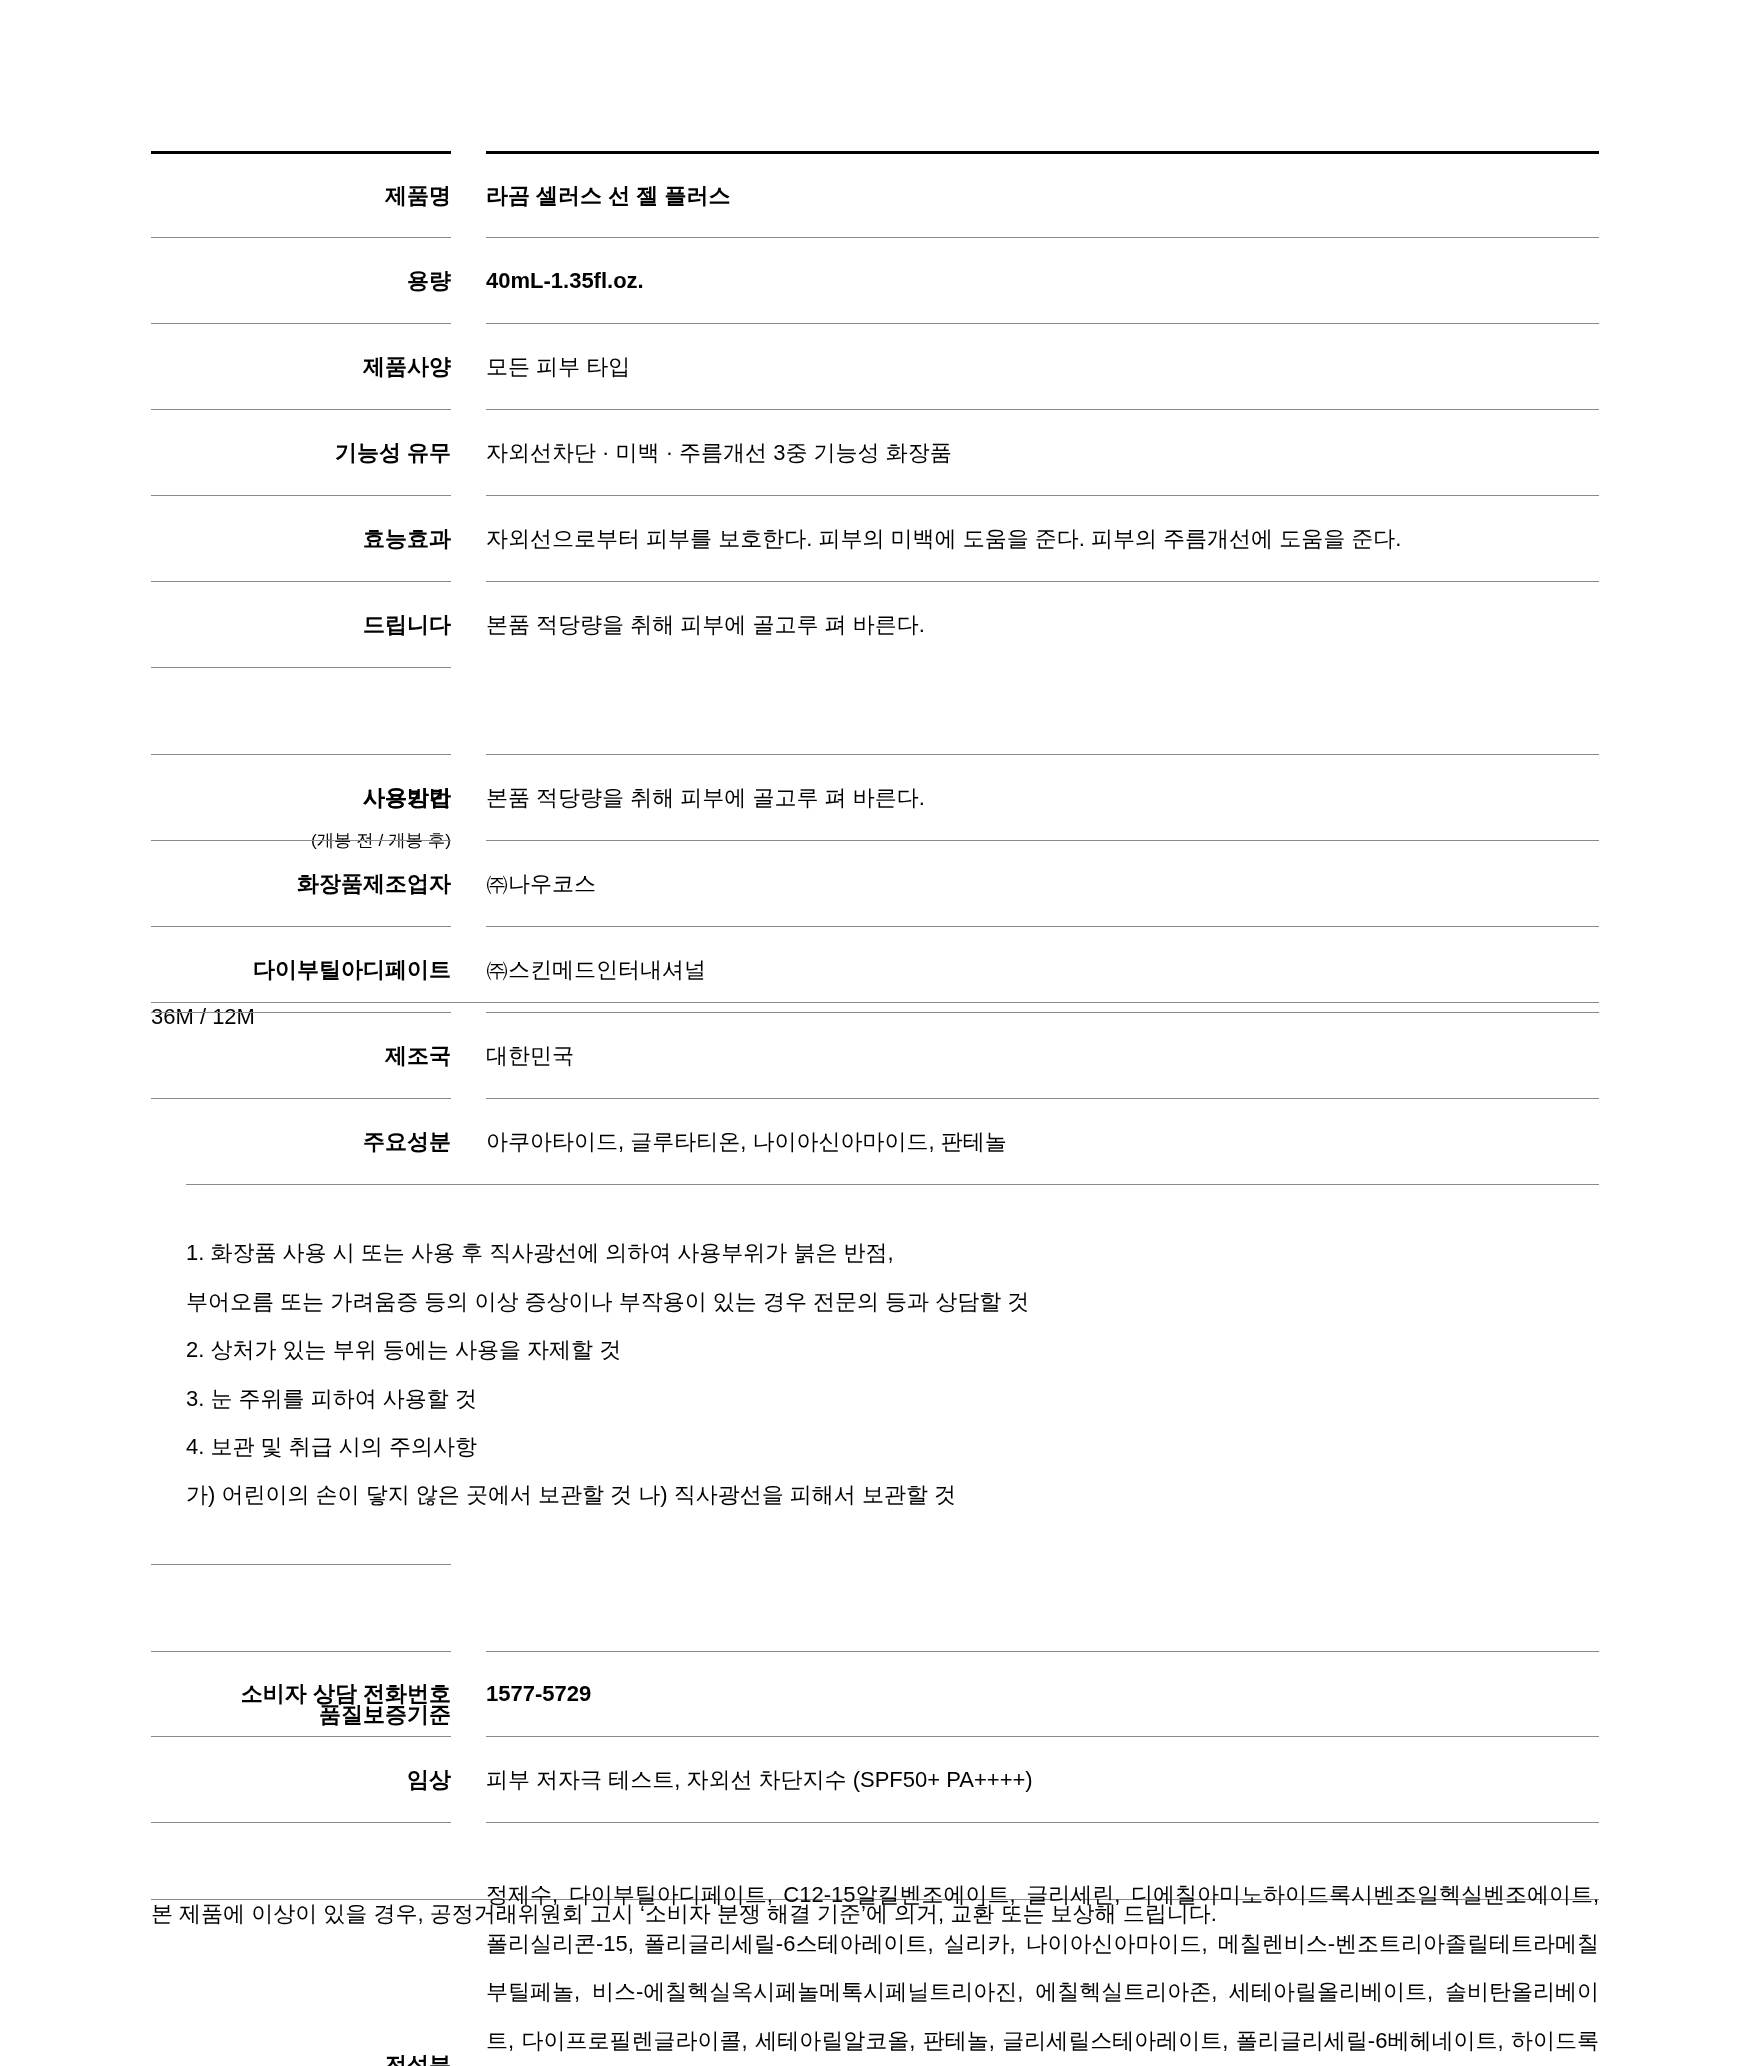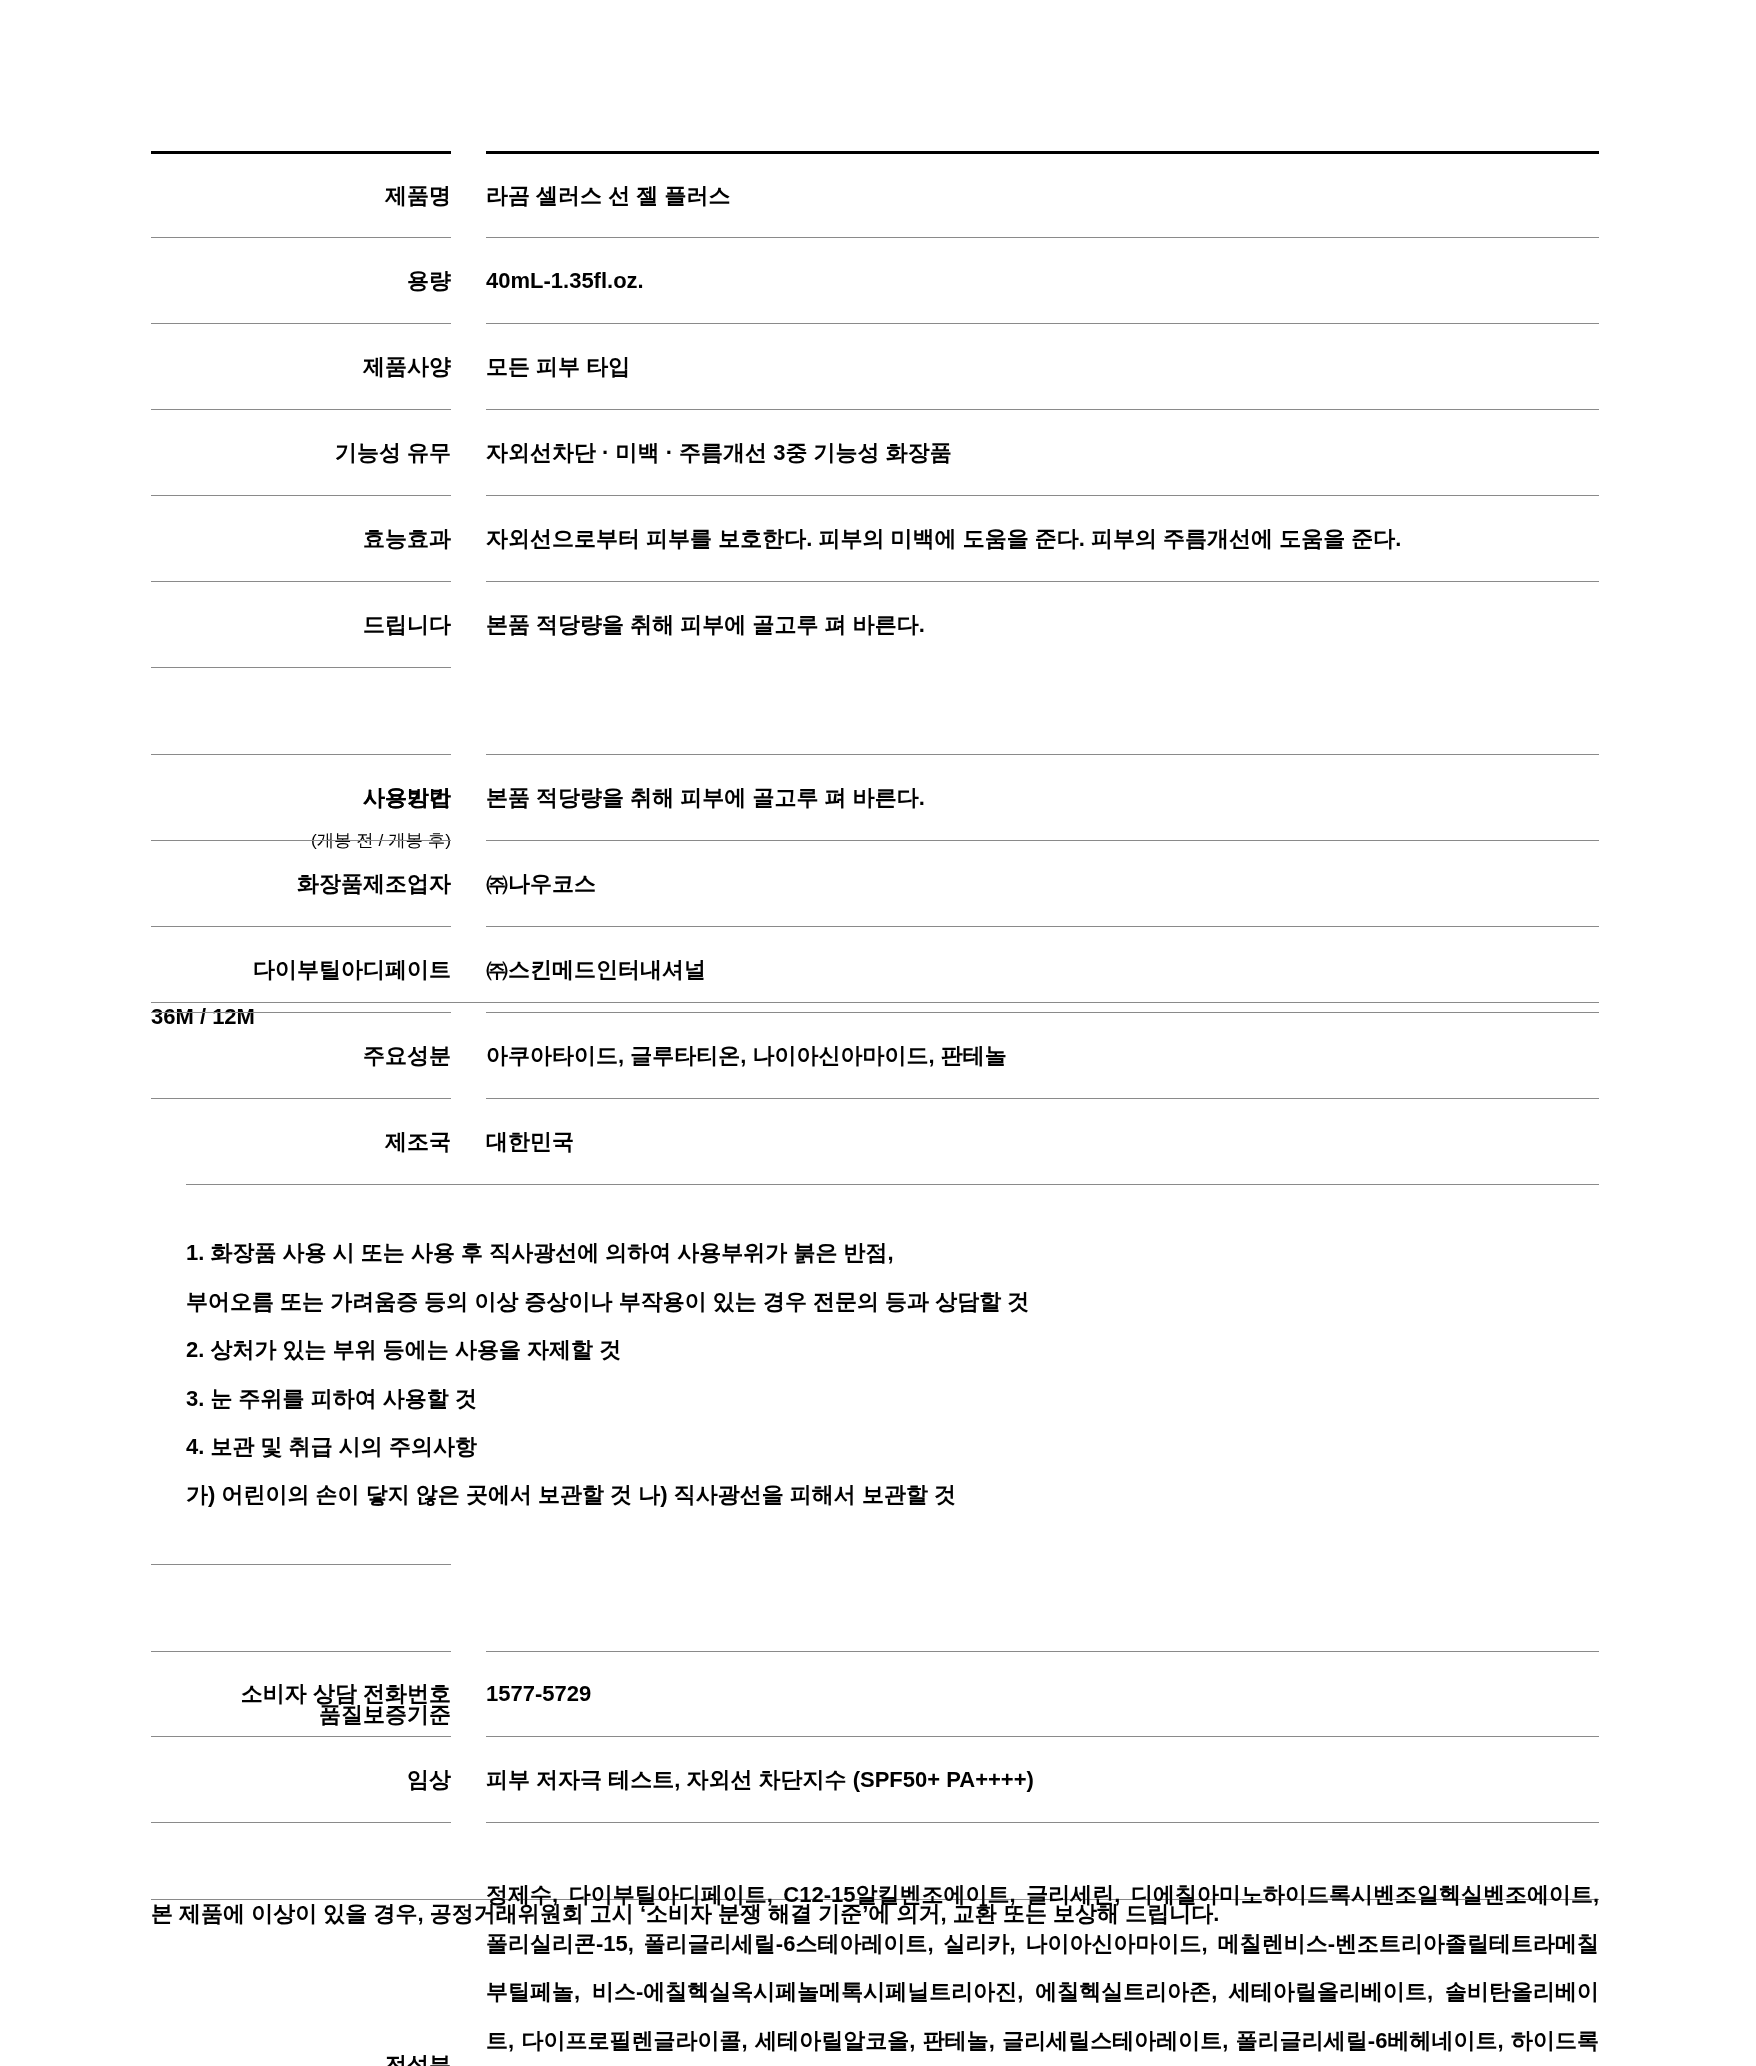--- a/index.html
+++ b/index.html
@@ -22,21 +22,20 @@
     top: 151px;
     width: 1448px;
   }
   .row {
     display: flex;
     align-items: stretch;
   }
   .cell {
     border-top: 1.2px solid #8a8a8a;
     box-sizing: border-box;
-    font-weight: bold;
   }
   .row.thick .cell {
     border-top: 3.7px solid #000000;
   }
   .label-cell {
     width: 300px;
     flex: 0 0 300px;
     display: flex;
     flex-direction: column;
     align-items: flex-end;
@@ -187,35 +186,35 @@
           <span>다이부틸아디페이트</span>
         </div>
       <div class="spacer"></div>
       <div class="cell value-cell">
           <span>㈜스킨메드인터내셔널</span>
         </div>
     </div>
 
     <div class="row h207">
       <div class="cell label-cell">
+          <span>제조국</span>
+        </div>
+      <div class="spacer"></div>
+      <div class="cell value-cell">
+          <span>대한민국</span>
+        </div>
+    </div>
+
+    <div class="row h207">
+      <div class="cell label-cell">
           <span>주요성분</span>
         </div>
       <div class="spacer"></div>
       <div class="cell value-cell">
           <span>아쿠아타이드, 글루타티온, 나이아신아마이드, 판테놀</span>
-        </div>
-    </div>
-
-    <div class="row h207">
-      <div class="cell label-cell">
-          <span>제조국</span>
-        </div>
-      <div class="spacer"></div>
-      <div class="cell value-cell">
-          <span>대한민국</span>
         </div>
     </div>
 
     <div class="row h920">
       <div class="spacer"></div>
       <div class="cell value-cell">
           <span class="multiline">1. 화장품 사용 시 또는 사용 후 직사광선에 의하여 사용부위가 붉은 반점,
 부어오름 또는 가려움증 등의 이상 증상이나 부작용이 있는 경우 전문의 등과 상담할 것
 2. 상처가 있는 부위 등에는 사용을 자제할 것
 3. 눈 주위를 피하여 사용할 것

